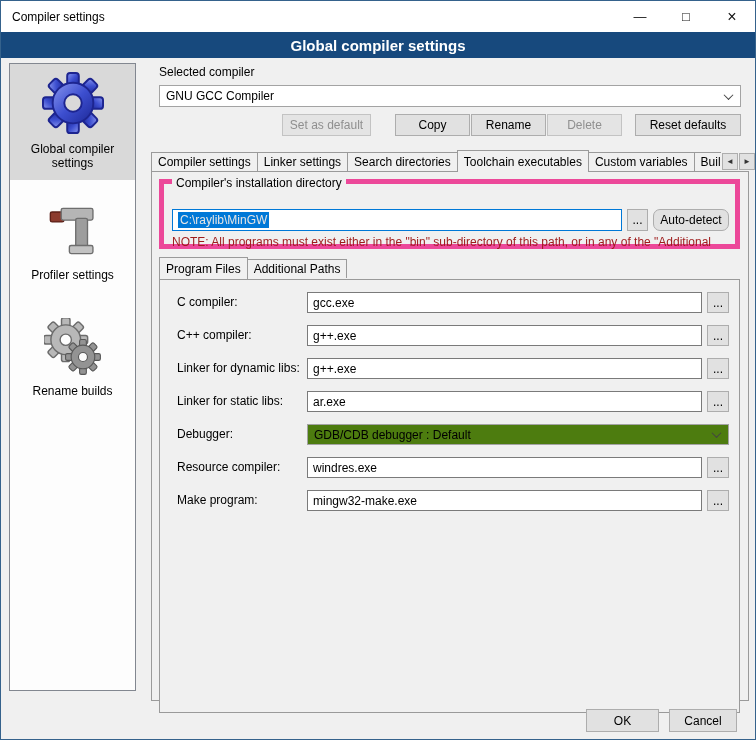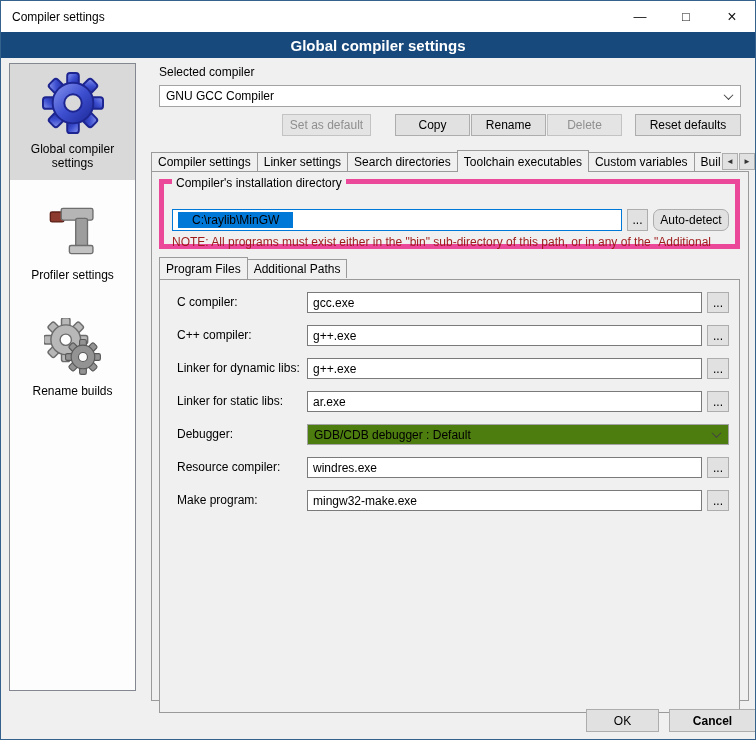--- a/index.html
+++ b/index.html
@@ -32,21 +32,21 @@
   .side-item.p2 { margin-top:14px; }
   .side-item.p3 { margin-top:18px; }
 
   
   .btn { display:flex; align-items:center; justify-content:center; background:#e1e1e1;
          border:1px solid #adadad; font-size:12px; cursor:default; }
   .btn.disabled { color:#8f8f8f; border-color:#c3c3c3; background:#e4e4e4; }
   .input { background:#fff; border:1px solid #7a7a7a; display:flex; align-items:center;
            padding:0 5px; font-size:12px; overflow:hidden; white-space:nowrap; }
   .input.focused { border-color:#0078d7; }
-  .sel { background:#0078d7; color:#000000; padding:1px 14px; }
+  .sel { background:#0078d7; color:#e5e5e5; padding:1px 2px; }
   .combo { background:#fff; border:1px solid #a3a3a3; display:flex; align-items:center;
            justify-content:space-between; padding:0 8px 0 6px; overflow:hidden; white-space:nowrap; }
   .combo.gray { background:#4d7c0f; }
   .chev { flex:none; width:7px; height:7px; border-right:1.5px solid #444; border-bottom:1.5px solid #444;
           transform:rotate(45deg) translate(-1px,-1px); }
 
   
   .tabstrip { position:absolute; display:flex; align-items:flex-end; height:22px; z-index:5; }
   .tabs-viewport { display:flex; align-items:flex-end; height:100%; overflow:hidden; }
   .tab { flex:none; display:flex; align-items:center; height:19px; margin-bottom:1px; padding:0 6px;
@@ -272,17 +272,17 @@
     </div>
     <div class="abs btn" style="left:547px; top:210px; width:22px; height:21px;">
       <span>...</span>
     </div>
 
   </div>
 
   <div class="abs btn" style="left:585px; top:708px; width:73px; height:23px;">
     <span>OK</span>
   </div>
-  <div class="abs btn" style="left:668px; top:708px; width:87px; height:23px;font-weight:bold;">
+  <div class="abs btn" style="left:668px; top:708px; width:68px; height:23px;">
     <span>Cancel</span>
   </div>
 
 </div>
 
 </body></html>

